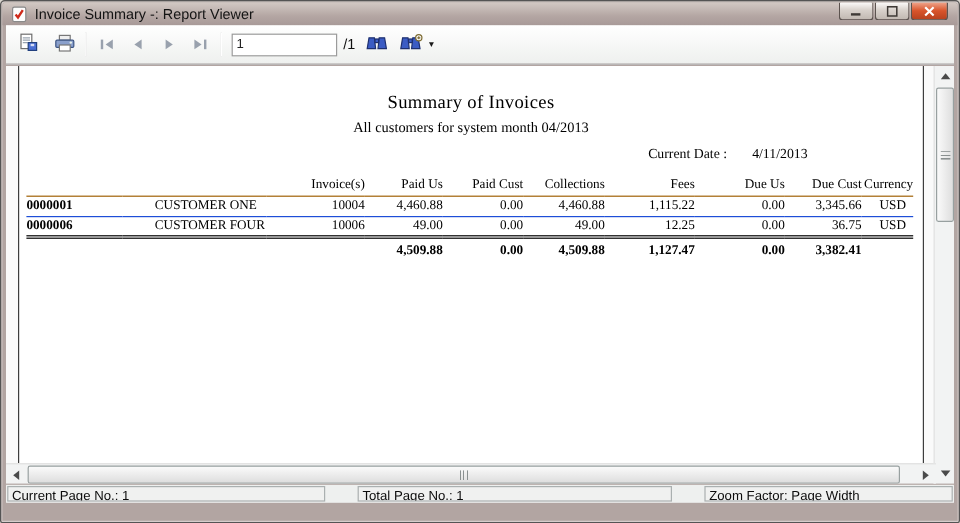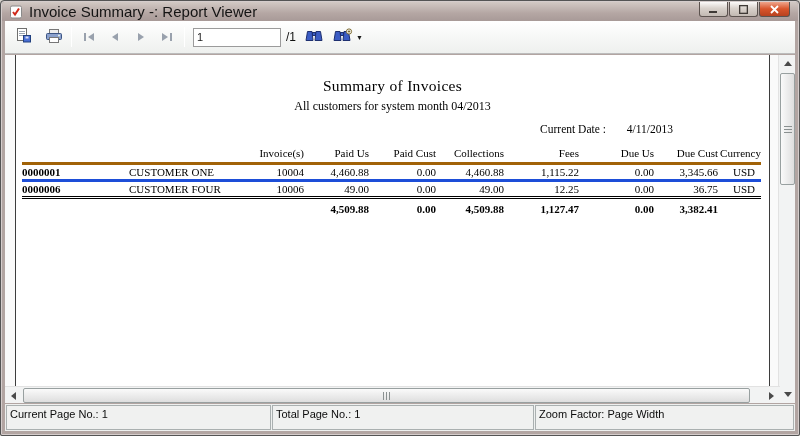--- a/index.html
+++ b/index.html
@@ -5,21 +5,21 @@
   html,body{margin:0;padding:0;background:#d8d4cd;font-family:"Liberation Sans",sans-serif;}
   *{box-sizing:border-box;}
   .window{position:relative;width:800px;height:436px;background:#b2a5a2;border:1px solid #545454;
           border-radius:4px 4px 2px 2px;overflow:hidden;
           box-shadow:inset 0 0 0 1px rgba(255,255,255,.45);}
   
   .titlebar{position:absolute;left:1px;right:1px;top:1px;height:19px;
             background:linear-gradient(#d2c9c4,#b4a6a3 60%,#a89a98);
             display:flex;align-items:center;padding-left:7px;border-radius:3px 3px 0 0;}
   .title-icon{width:14px;height:14px;margin-right:6px;display:inline-flex;}
-  .title-text{font-size:15px;color:#141414;white-space:nowrap;}
+  .title-text{font-size:12px;color:#141414;white-space:nowrap;}
   .win-buttons{position:absolute;right:8px;top:0;display:flex;}
   .win-btn{width:29px;height:15px;border:1px solid #5c534f;border-top:none;
            border-radius:0 0 3px 3px;display:flex;align-items:center;justify-content:center;
            background:linear-gradient(#fcfbfa,#d9d2cc 45%,#c2b9b2);margin-left:1px;}
   .win-btn.close{width:31px;background:linear-gradient(#efa58c,#d8542b 50%,#b8421f);}
   
   .toolbar{position:absolute;left:4px;right:4px;top:20px;height:33px;
            background:linear-gradient(#ffffff,#eef0ee);border-bottom:1px solid #bcbcbc;
            display:flex;align-items:center;padding-left:8px;}
   .tbtn{border:none;background:transparent;padding:2px;display:inline-flex;align-items:center;cursor:pointer;}
@@ -34,28 +34,28 @@
   .viewer{position:absolute;left:4px;top:54px;width:775px;height:331px;background:#fafafa;overflow:hidden;}
   .page{position:absolute;left:10px;top:0;width:755px;height:331px;background:#ffffff;
         border-left:1px solid #3d3d3d;border-right:1px solid #3d3d3d;
         font-family:"Liberation Serif",serif;color:#000;}
   .rpt-title{position:absolute;top:22px;left:0;width:100%;text-align:center;font-size:15.5px;letter-spacing:.3px;font-family:Liberation Serif, serif;}
   .rpt-subtitle{position:absolute;top:44px;left:0;width:100%;text-align:center;font-size:12px;}
   .rpt-date{position:absolute;top:68px;left:0;width:100%;text-align:right;padding-right:96px;font-size:11.5px;}
   .rpt-date .val{margin-left:18px;}
   .rpt-table{position:absolute;top:92px;left:6px;width:739px;border-collapse:collapse;table-layout:fixed;
              font-size:11px;line-height:13px;}
-  .rpt-table th{font-weight:normal;vertical-align:bottom;padding:0 0 2px 0;height:16px;border-bottom:3px solid #a16207;}
+  .rpt-table th{font-weight:normal;vertical-align:bottom;padding:0 0 2px 0;height:16px;border-bottom:1px solid #a16207;}
   .rpt-table td{vertical-align:middle;padding:0;height:17px;}
   .rpt-table .num, .rpt-table th.num{text-align:right;}
   .rpt-table .c0{text-align:left;font-weight:bold;}
   .rpt-table .c1{text-align:left;padding-left:27px;}
   .rpt-table th.c9{text-align:right;margin-top:27px;}
   .rpt-table td.c9{text-align:right;padding-right:6px;}
-  tr.row-1 td{border-bottom:3px solid #1d4ed8;}
+  tr.row-1 td{border-bottom:1px solid #1d4ed8;}
   tr.row-2 td{border-bottom:3px double #000;}
   tr.totals-row td{font-weight:bold;padding-top:4px;height:19px;}
   
   .vscroll{position:absolute;top:54px;right:4px;width:17px;height:348px;background:#f2f3f3;border-left:1px solid #e2e2e2;}
   .varrow{position:absolute;left:0;width:17px;height:17px;display:flex;align-items:center;justify-content:center;}
   .varrow.up{top:0;} .varrow.down{bottom:0;}
   .vthumb{position:absolute;left:1px;top:18px;width:15px;height:112px;
           background:linear-gradient(90deg,#fafafa,#dedede);border:1px solid #98a0a0;border-radius:2px;
           display:flex;align-items:center;justify-content:center;}
   .grip-h{width:8px;height:7px;background:repeating-linear-gradient(#8a9090 0 1px,transparent 1px 3px);}
@@ -65,21 +65,21 @@
   .hthumb{position:absolute;left:18px;top:1px;width:727px;height:15px;
           background:linear-gradient(#fafafa,#dedede);border:1px solid #98a0a0;border-radius:2px;
           display:flex;align-items:center;justify-content:center;}
   .grip-v{width:8px;height:8px;background:repeating-linear-gradient(90deg,#8a9090 0 1px,transparent 1px 3px);}
   .tri{width:0;height:0;display:block;}
   .tri-up{border-left:4px solid transparent;border-right:4px solid transparent;border-bottom:5px solid #4a4a4a;}
   .tri-down{border-left:4px solid transparent;border-right:4px solid transparent;border-top:5px solid #4a4a4a;}
   .tri-left{border-top:4px solid transparent;border-bottom:4px solid transparent;border-right:5px solid #4a4a4a;}
   .tri-right{border-top:4px solid transparent;border-bottom:4px solid transparent;border-left:5px solid #4a4a4a;}
   
-  .statusbar{position:absolute;left:4px;right:4px;top:403px;height:27px;background:#eef0ef;display:flex;padding:1px;}
+  .statusbar{position:absolute;left:4px;right:4px;top:403px;height:15px;background:#eef0ef;display:flex;padding:1px;gap:26px;}
   .spanel{border:1px solid #aab0b0;background:#f0f1f0;font-size:11px;color:#0c0c0c;
           line-height:17px;padding-left:3px;white-space:nowrap;overflow:hidden;}
   .spanel.p1{width:265px;} .spanel.p2{width:262px;margin-left:1px;} .spanel.p3{flex:1;margin-left:1px;}
 </style>
 </head>
 <body>
 
 <div class="window">
 
   <div class="titlebar">

